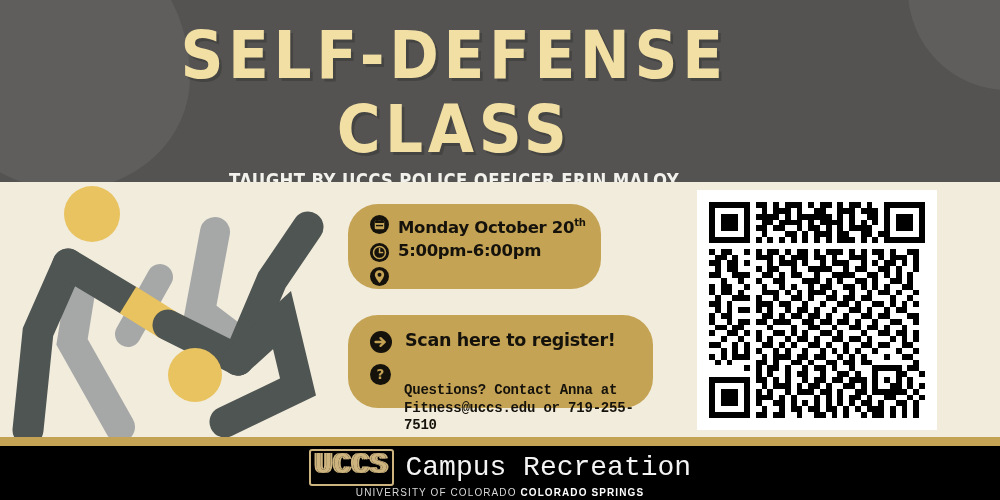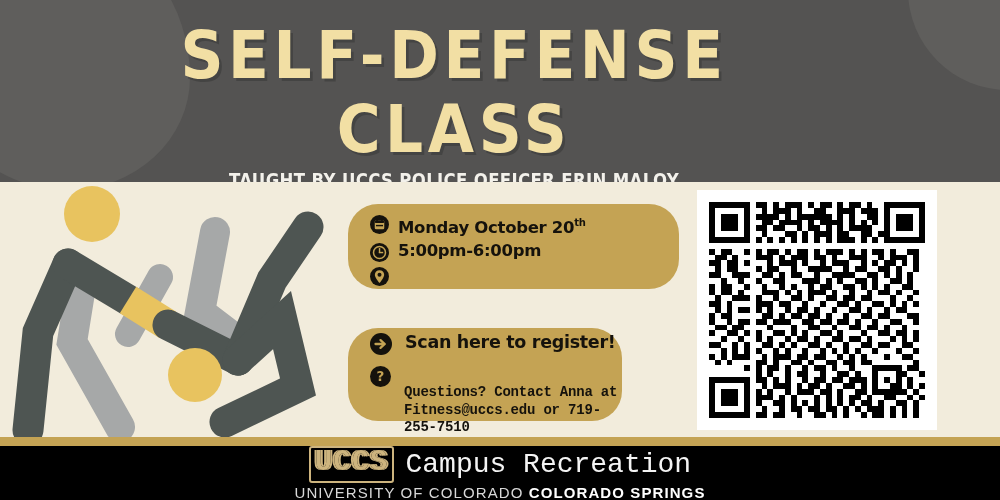--- a/index.html
+++ b/index.html
@@ -62,22 +62,22 @@
   
   .illus { position:absolute; left:10px; top:0px; width:330px; height:255px; }
   .illus svg { display:block; }
 
   
   .panel {
     position:absolute;
     background:#c4a354;
     border-radius:30px;
   }
-  .panel-event { left:348px; top:22px; width:331px; height:85px; padding:9px 0 8px 22px; }
-  .panel-cta   { left:348px; top:146px; width:274px; height:93px; padding:4px 0 0 22px; }
+  .panel-event { left:348px; top:22px; width:253px; height:85px; padding:9px 0 8px 22px; }
+  .panel-cta   { left:348px; top:133px; width:305px; height:93px; padding:15px 0 0 22px; }
 
   .row { display:flex; align-items:flex-start; margin-bottom:3px; }
   .row:last-child { margin-bottom:0; }
 
   .ic {
     flex:0 0 auto;
     width:19px; height:19px;
     margin-right:9px; margin-top:2px;
   }
   .ic svg { display:block; }
@@ -161,21 +161,21 @@
   }
   .campus-rec {
     font-family:Liberation Mono, monospace;
     font-size:28px;
     color:#f4f4f4;
     letter-spacing:0px;
   }
   .univ-line {
     margin-top:1px;
     font-family:"Liberation Sans", sans-serif;
-    font-size:15px;
+    font-size:10px;
     color:#d8d8d8;
     letter-spacing:1.1px;
   }
   .univ-line b { color:#ffffff; }
 </style>
 </head>
 <body>
 
 <div class="header">
   <div class="blob-left"></div>

